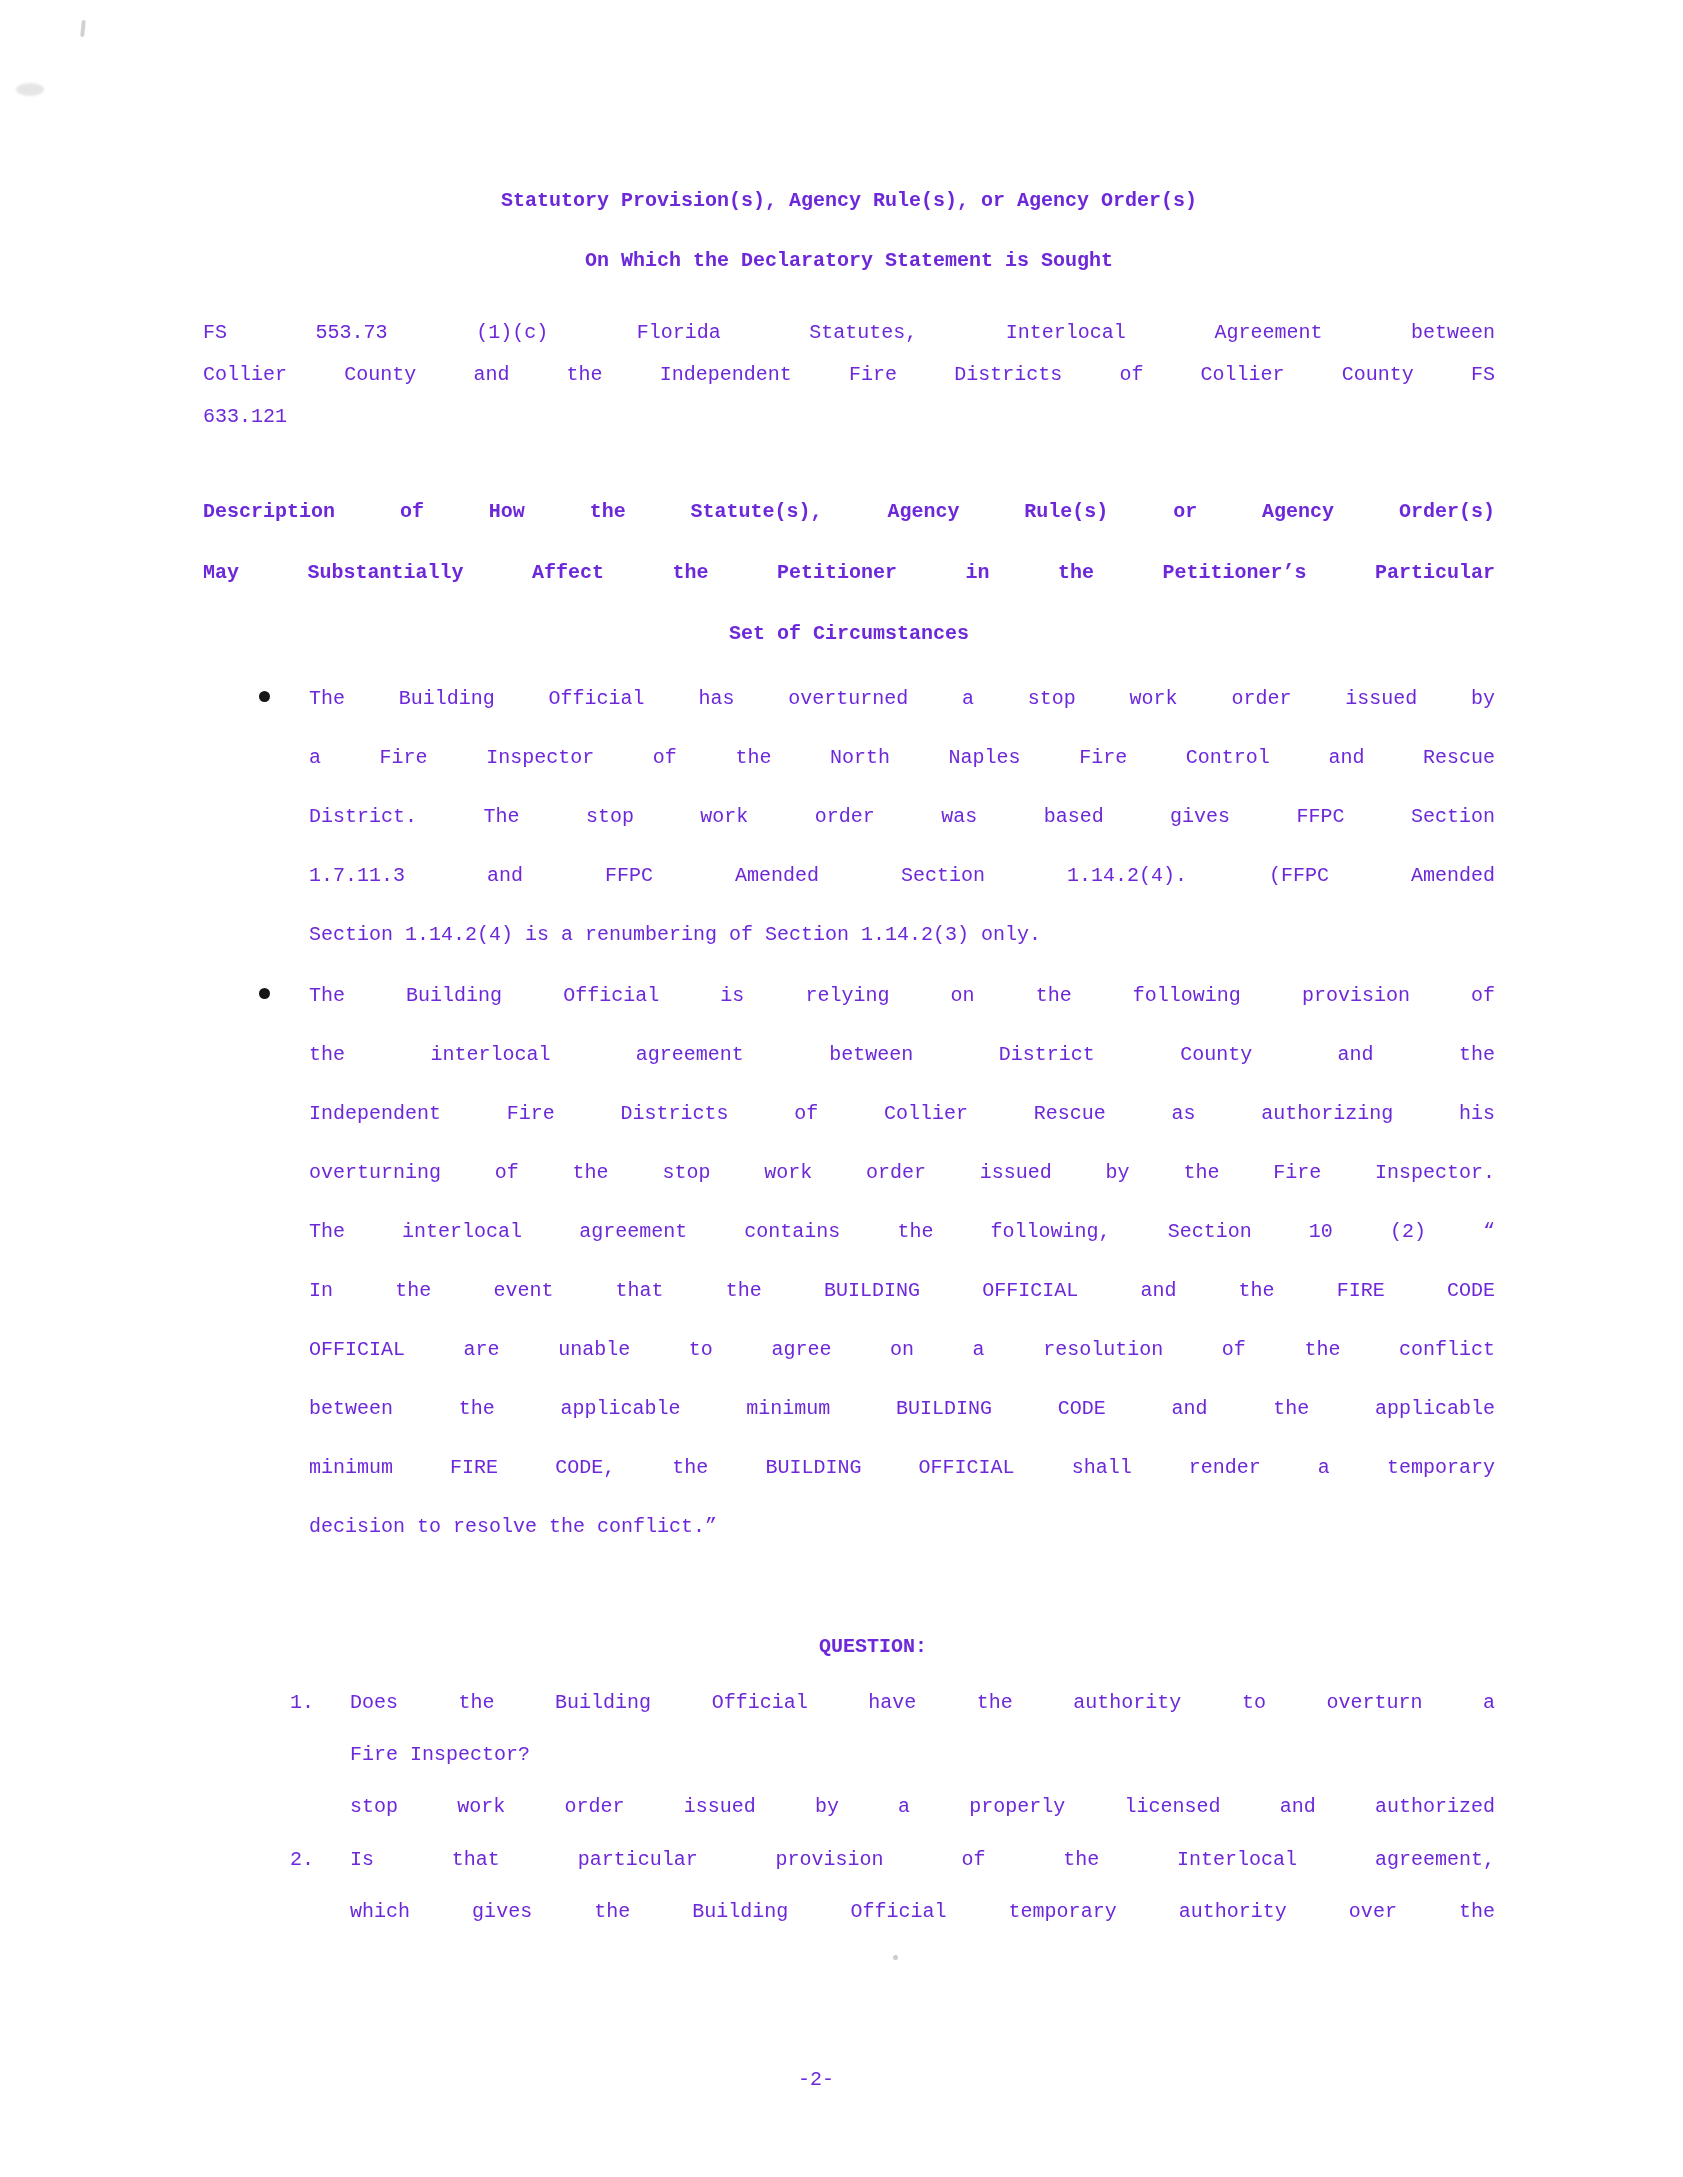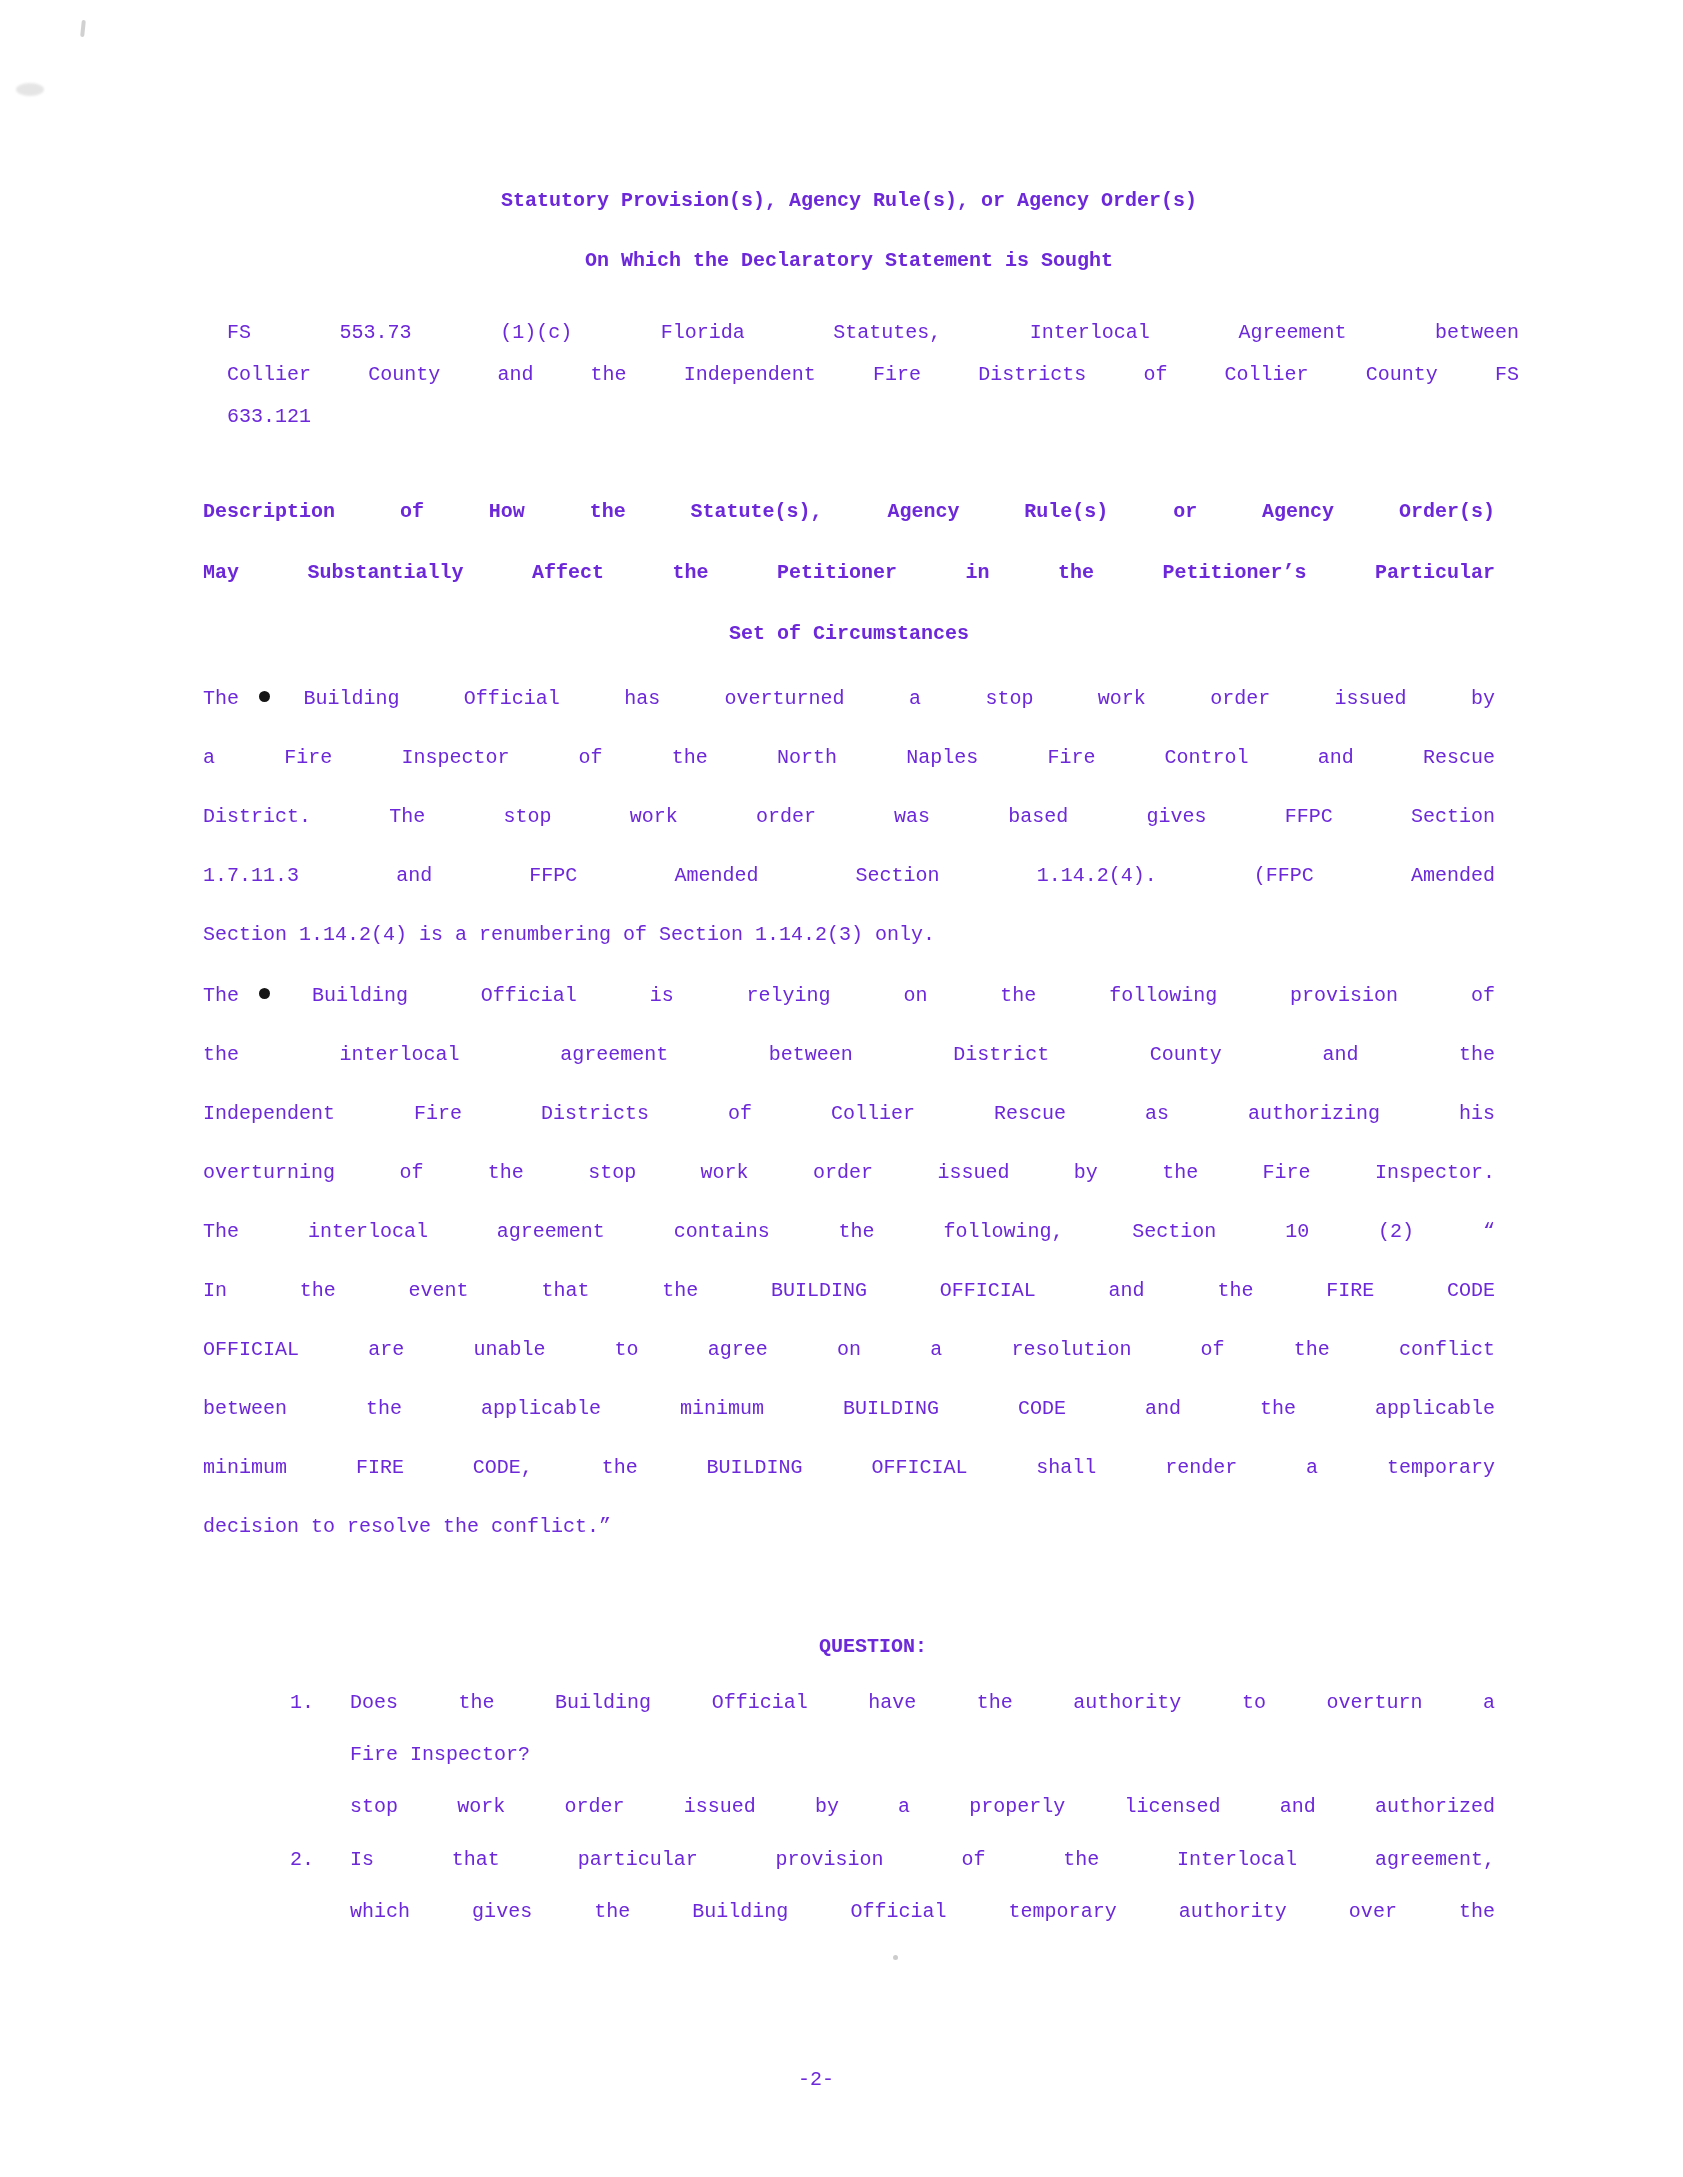--- a/index.html
+++ b/index.html
@@ -33,26 +33,26 @@
   .line.last {
     white-space: normal;
     text-align: right;
     text-align-last: left;
   }
   .line.c { text-align: center; white-space: nowrap; }
 
   .heading { font-weight: bold; }
 
   #heading-statutory { top: 171px; line-height: 60px; }
-  #statute-paragraph { top: 312px; line-height: 42px; margin-left: 24px; }
+  #statute-paragraph { top: 312px; line-height: 42px; }
   #heading-description { top: 481px; line-height: 61px; }
 
   #bullet-1 { top: 669px;  line-height: 59px; }
   #bullet-2 { top: 966px;  line-height: 59px; }
-  .bullet-body { }
+  .bullet-body { margin-left: 106px; }
   .bullet-dot {
     position: absolute;
     left: 56px;
     top: 22px;
     width: 11px;
     height: 11px;
     border-radius: 50%;
     background: #161616;
   }
 

